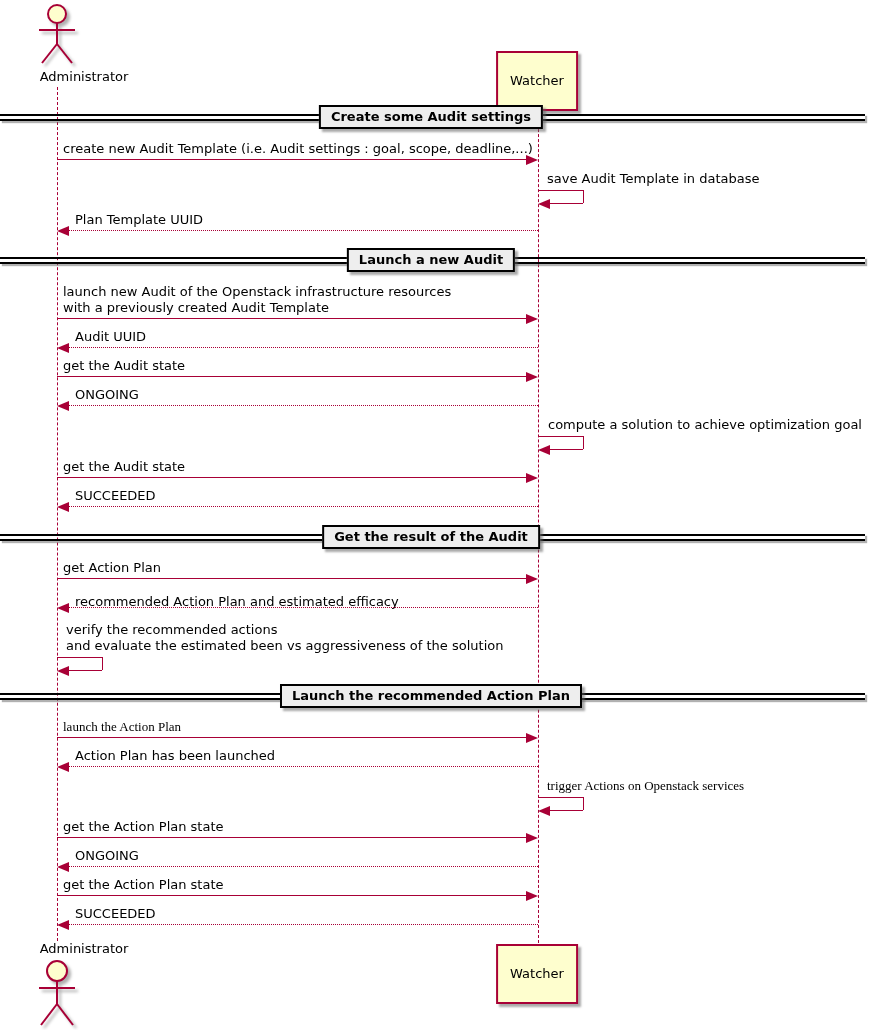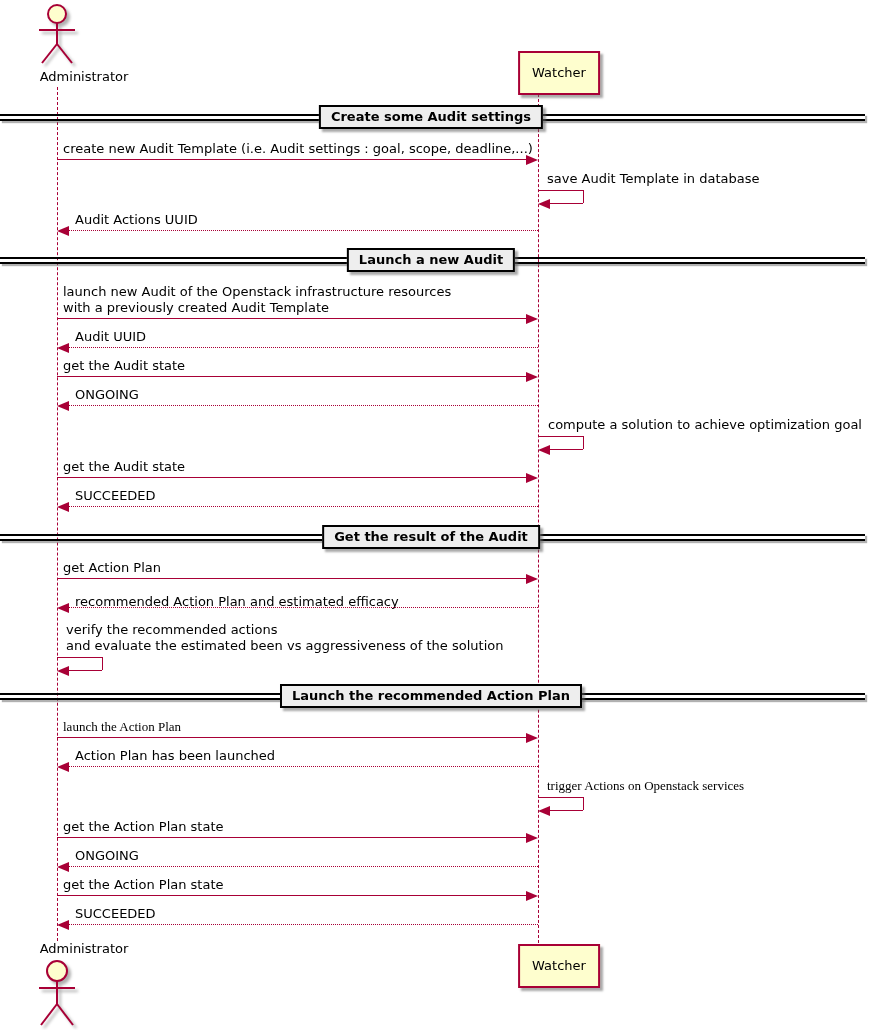--- a/index.html
+++ b/index.html
@@ -8,23 +8,22 @@
     background:#ffffff;
     font-family:"DejaVu Sans","Liberation Sans",sans-serif;
     font-size:13px; color:#000;
   }
   .lifeline { position:absolute; width:0; border-left:1px dashed var(--line,#A80036); }
   .actor-label { position:absolute; transform:translateX(-50%); white-space:nowrap; line-height:16px;margin-left:27px; }
   .actor-figure { position:absolute; filter:drop-shadow(3px 3px 1.5px rgba(80,80,80,0.45)); }
   .participant-box {
     position:absolute; transform:translateX(-50%);
     background:var(--fill,#FEFECE); border:2px solid var(--line,#A80036);
-    padding:8px 12px; height:24px; line-height:24px; white-space:nowrap;
+    padding:16px 12px; height:24px; line-height:24px; white-space:nowrap;
     box-shadow:3px 3px 2px rgba(100,100,100,0.55);
-    margin-left:22px;
   }
   .divider-lines {
     position:absolute; left:0; width:865px; height:7px; box-sizing:border-box;
     border-top:2px solid #000; border-bottom:2px solid #000;
     box-shadow:2px 2px 1px rgba(100,100,100,0.5);
   }
   .divider-box {
     position:absolute; transform:translateX(-50%);
     background:var(--divfill,#EEEEEE); border:2px solid #000;
     font-weight:bold; padding:0 10px; height:20px; line-height:20px; white-space:nowrap;
@@ -61,21 +60,21 @@
       <div class="divider-lines" style="top: 114px;"></div>
       <div class="divider-box" style="left: 431px; top: 105px;">Create some Audit settings</div>
       <div class="msg-text" style="left: 63px; top: 141px;">create new Audit Template (i.e. Audit settings : goal, scope, deadline,...)</div>
       <div class="hline" style="left: 57px; width: 470px; top: 159px;"></div>
       <div class="arr right" style="left: 526px; top: 155px;"></div>
       <div class="msg-text" style="left: 547px; top: 171px;">save Audit Template in database</div>
       <div class="hline" style="left: 538px; width: 45px; top: 190px;"></div>
       <div class="vline" style="left: 583px; top: 190px; height: 13px;"></div>
       <div class="hline" style="left: 548px; width: 35px; top: 203px;"></div>
       <div class="arr left" style="left: 538px; top: 199px;"></div>
-      <div class="msg-text" style="left: 75px; top: 212px;">Audit Actions UUID</div>
+      <div class="msg-text" style="left: 75px; top: 212px;">Plan Template UUID</div>
       <div class="hline dotted" style="left: 68px; width: 470px; top: 230px;"></div>
       <div class="arr left" style="left: 57px; top: 226px;"></div>
       <div class="divider-lines" style="top: 257px;"></div>
       <div class="divider-box" style="left: 431px; top: 248px;">Launch a new Audit</div>
       <div class="msg-text" style="left: 63px; top: 284px;">launch new Audit of the Openstack infrastructure resources
 with a previously created Audit Template</div>
       <div class="hline" style="left: 57px; width: 470px; top: 318px;"></div>
       <div class="arr right" style="left: 526px; top: 314px;"></div>
       <div class="msg-text" style="left: 75px; top: 329px;">Audit UUID</div>
       <div class="hline dotted" style="left: 68px; width: 470px; top: 347px;"></div>

